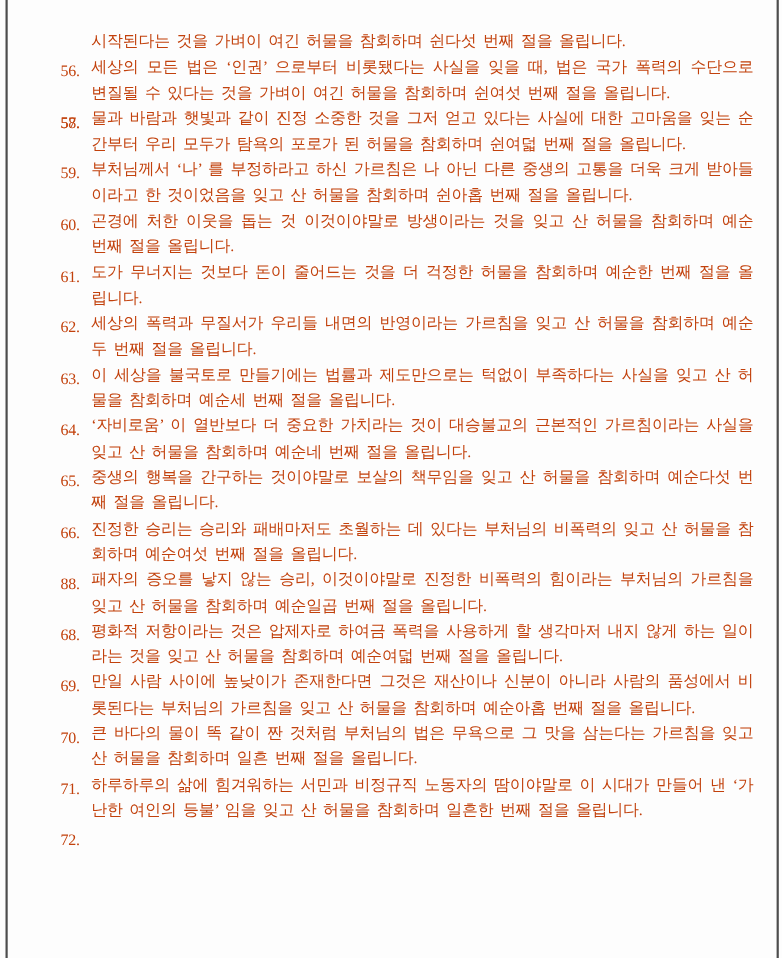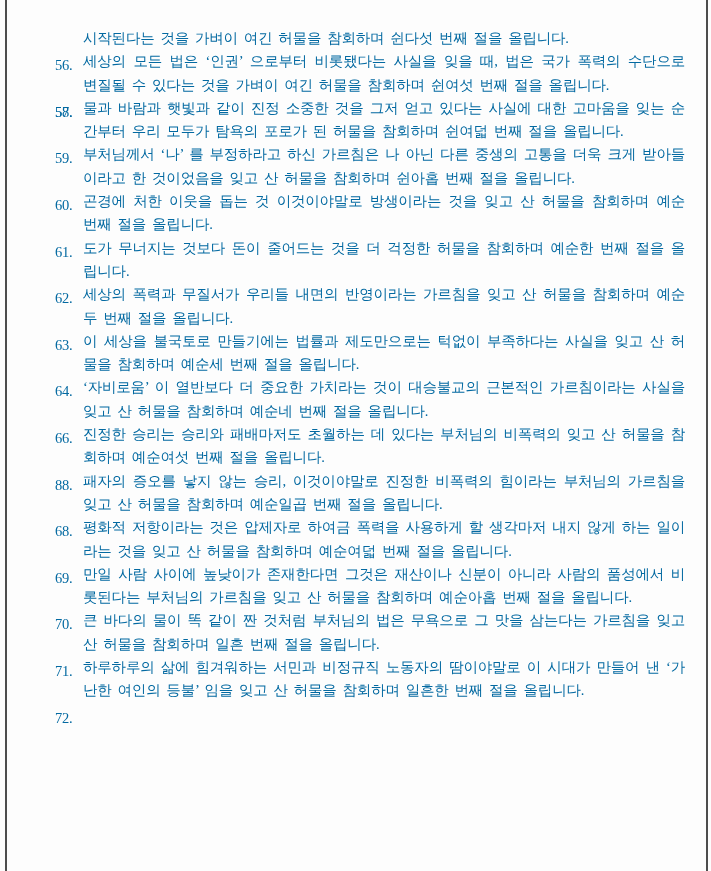--- a/index.html
+++ b/index.html
@@ -6,21 +6,21 @@
   html, body {
     width: 711px; height: 871px;
     background: #fdfdfd;
     overflow: hidden;
     font-family: "Liberation Serif", "DejaVu Serif", serif;
   }
   .page {
     position: relative;
     width: 656px; height: 871px;
     background: #fdfdfd;
-    color: #0369a1;
+    color: #c2410c;
   }
   .edge-line {
     position: absolute; top: 0; bottom: 0;
     width: 2px; background: #4d4d4d;
   }
   .edge-left  { left: 5px; }
   .edge-right { left: 706px; }
   .text-block {
     position: absolute;
     left: 55px; top: 27px;
@@ -59,20 +59,21 @@
     <ol class="repentance-list">
       <li><span class="num">56.</span><span>세상의 모든 법은 ‘인권’ 으로부터 비롯됐다는 사실을 잊을 때, 법은 국가 폭력의 수단으로 변질될 수 있다는 것을 가벼이 여긴 허물을 참회하며 쉰여섯 번째 절을 올립니다.</span></li>
       <li><span class="num">57.</span></li>
       <li><span class="num">58.</span><span>물과 바람과 햇빛과 같이 진정 소중한 것을 그저 얻고 있다는 사실에 대한 고마움을 잊는 순간부터 우리 모두가 탐욕의 포로가 된 허물을 참회하며 쉰여덟 번째 절을 올립니다.</span></li>
       <li><span class="num">59.</span><span>부처님께서 ‘나’ 를 부정하라고 하신 가르침은 나 아닌 다른 중생의 고통을 더욱 크게 받아들이라고 한 것이었음을 잊고 산 허물을 참회하며 쉰아홉 번째 절을 올립니다.</span></li>
       <li><span class="num">60.</span><span>곤경에 처한 이웃을 돕는 것 이것이야말로 방생이라는 것을 잊고 산 허물을 참회하며 예순 번째 절을 올립니다.</span></li>
       <li><span class="num">61.</span><span>도가 무너지는 것보다 돈이 줄어드는 것을 더 걱정한 허물을 참회하며 예순한 번째 절을 올립니다.</span></li>
       <li><span class="num">62.</span><span>세상의 폭력과 무질서가 우리들 내면의 반영이라는 가르침을 잊고 산 허물을 참회하며 예순두 번째 절을 올립니다.</span></li>
       <li><span class="num">63.</span><span>이 세상을 불국토로 만들기에는 법률과 제도만으로는 턱없이 부족하다는 사실을 잊고 산 허물을 참회하며 예순세 번째 절을 올립니다.</span></li>
       <li><span class="num">64.</span><span>‘자비로움’ 이 열반보다 더 중요한 가치라는 것이 대승불교의 근본적인 가르침이라는 사실을 잊고 산 허물을 참회하며 예순네 번째 절을 올립니다.</span></li>
+      <li><span class="num">65.</span><span>중생의 행복을 간구하는 것이야말로 보살의 책무임을 잊고 산 허물을 참회하며 예순다섯 번째 절을 올립니다.</span></li>
       <li><span class="num">66.</span><span>진정한 승리는 승리와 패배마저도 초월하는 데 있다는 부처님의 비폭력의 잊고 산 허물을 참회하며 예순여섯 번째 절을 올립니다.</span></li>
       <li><span class="num">88.</span><span>패자의 증오를 낳지 않는 승리, 이것이야말로 진정한 비폭력의 힘이라는 부처님의 가르침을 잊고 산 허물을 참회하며 예순일곱 번째 절을 올립니다.</span></li>
       <li><span class="num">68.</span><span>평화적 저항이라는 것은 압제자로 하여금 폭력을 사용하게 할 생각마저 내지 않게 하는 일이라는 것을 잊고 산 허물을 참회하며 예순여덟 번째 절을 올립니다.</span></li>
       <li><span class="num">69.</span><span>만일 사람 사이에 높낮이가 존재한다면 그것은 재산이나 신분이 아니라 사람의 품성에서 비롯된다는 부처님의 가르침을 잊고 산 허물을 참회하며 예순아홉 번째 절을 올립니다.</span></li>
       <li><span class="num">70.</span><span>큰 바다의 물이 똑 같이 짠 것처럼 부처님의 법은 무욕으로 그 맛을 삼는다는 가르침을 잊고 산 허물을 참회하며 일흔 번째 절을 올립니다.</span></li>
       <li><span class="num">71.</span><span>하루하루의 삶에 힘겨워하는 서민과 비정규직 노동자의 땀이야말로 이 시대가 만들어 낸 ‘가난한 여인의 등불’ 임을 잊고 산 허물을 참회하며 일흔한 번째 절을 올립니다.</span></li>
       <li><span class="num">72.</span></li>
     </ol>
   </div>
 </div>

